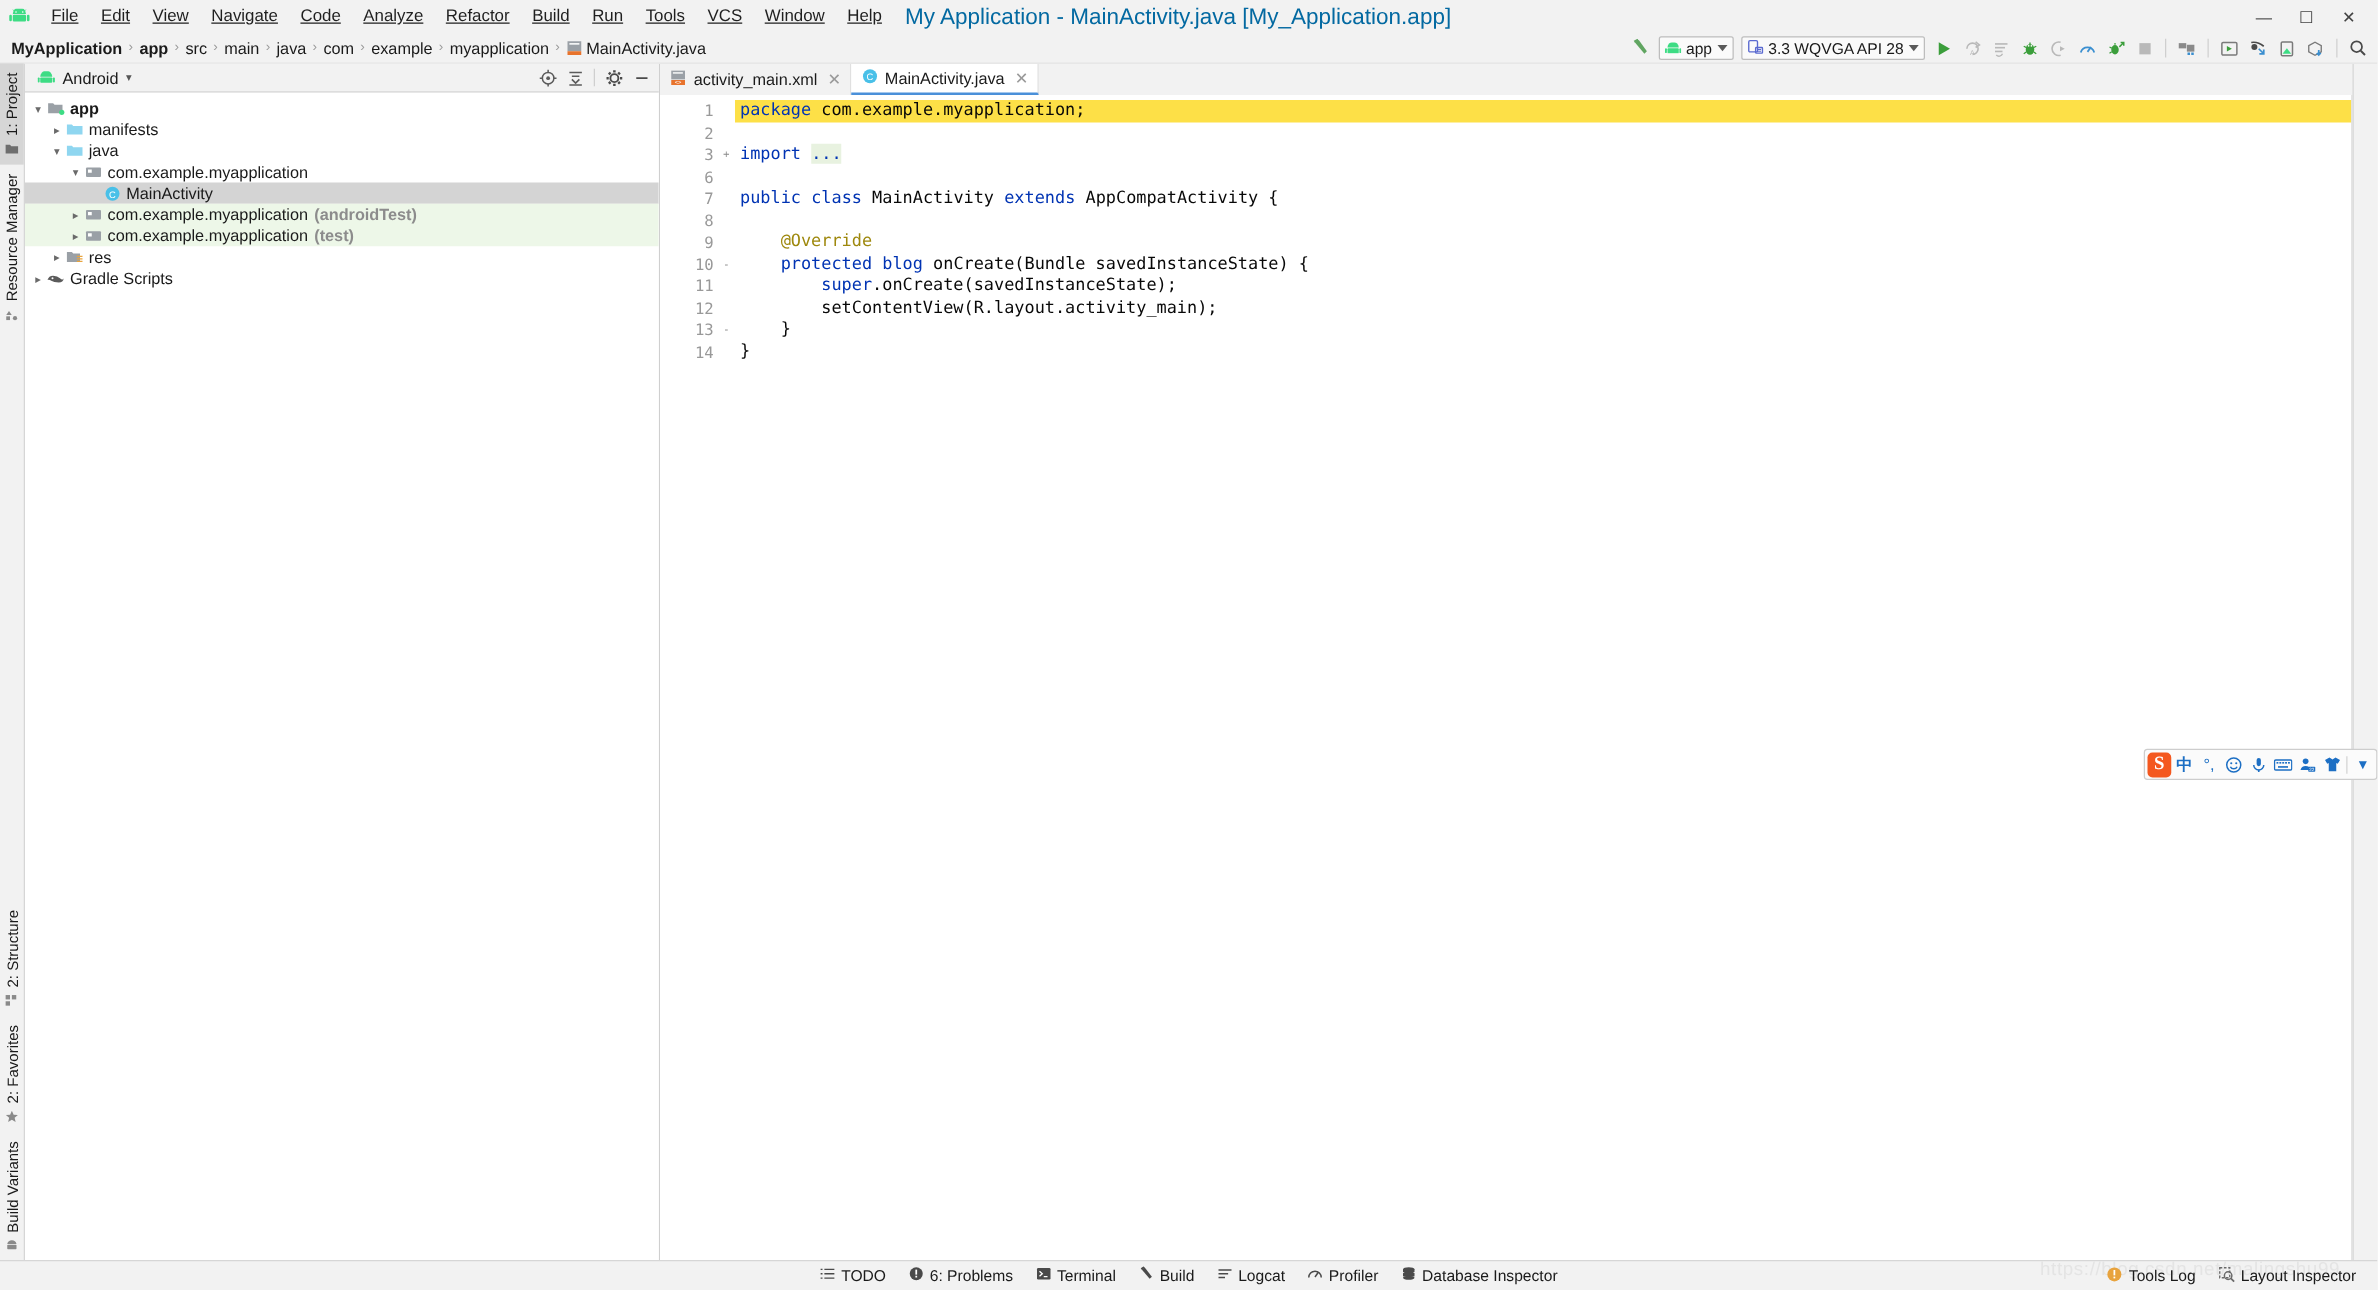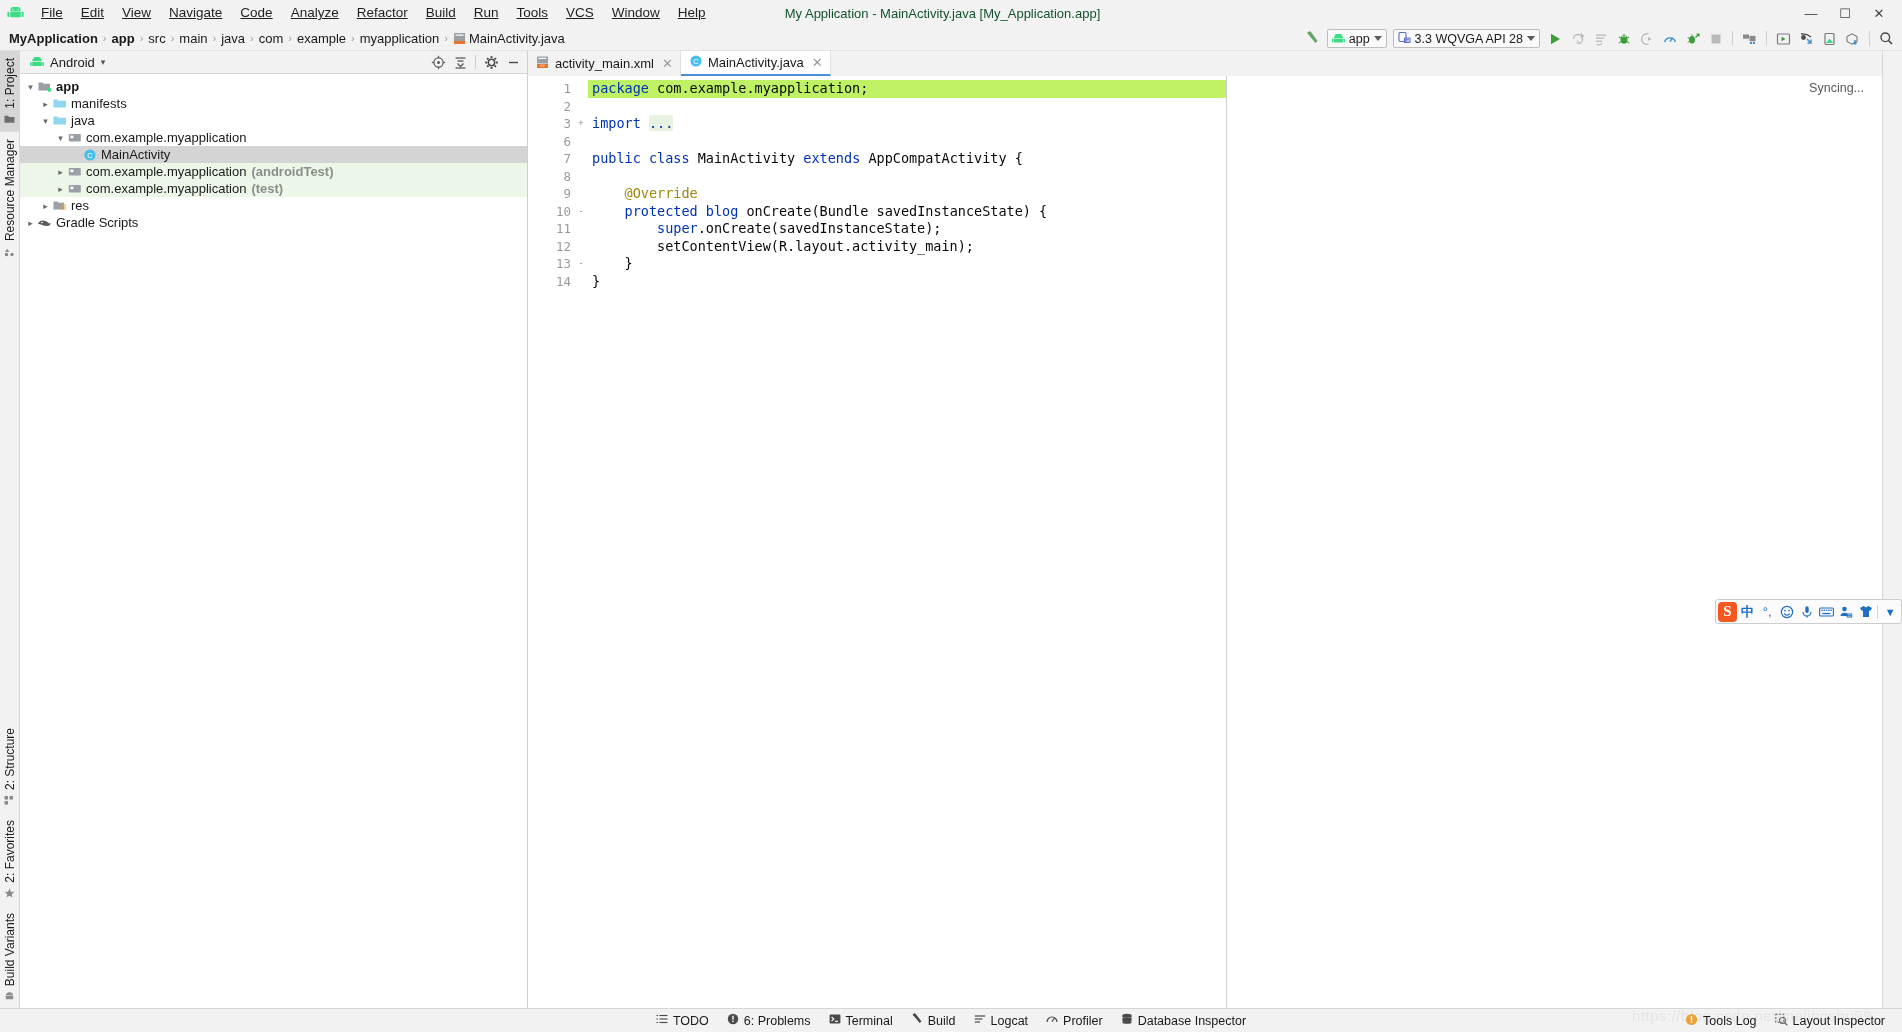--- a/index.html
+++ b/index.html
@@ -18,21 +18,21 @@
     height: 26px; background: #f2f2f2; display: flex; align-items: center;
     padding-left: 6px; position: relative; flex: 0 0 26px;
   }
   .android-logo { width: 18px; height: 16px; margin-right: 8px; display:flex; align-items:center; justify-content:center;}
   .menu-item {
     padding: 2px 9px; font-size: 13.5px; color: #1f1f1f; white-space: nowrap; line-height: 18px;
   }
   .menu-item u { text-decoration: underline; }
   .win-title {
     position: absolute; left: 0; right: 17px; text-align: center;
-    font-size: 13px; color: #14532d; pointer-events: none;
+    font-size: 18px; color: #0369a1; pointer-events: none;
   }
   .win-buttons { position: absolute; right: 6px; top: 0; height: 26px; display: flex; align-items: center; }
   .win-btn { width: 34px; height: 24px; display: flex; align-items: center; justify-content: center; color: #444; font-size: 13px; }
 
   
   .navbar {
     height: 25px; background: #f2f2f2; display: flex; align-items: center;
     padding-left: 6px; flex: 0 0 25px; position: relative; border-bottom: 1px solid #e3e3e3;
   }
   .crumb { font-size: 13px; color: #1a1a1a; padding: 0 3px; white-space: nowrap; }
@@ -106,21 +106,21 @@
     padding-top: 4px; position: relative;
   }
   .gutter .gline { height: 17.5px; line-height: 17.5px; padding-right: 3px; }
   .foldcol { width: 14px; flex: 0 0 14px; background: #fff; padding-top: 4px; font-size: 9px; color: #8a8a8a; }
   .foldcol .fline { height: 17.5px; line-height: 17.5px; text-align: center; }
   .codearea {
     flex: 1 1 auto; padding-top: 4px; font-family: "DejaVu Sans Mono", monospace;
     font-size: 13.5px; line-height: 17.5px; background: #fff; position: relative; overflow: hidden;
   }
   .cline { height: 17.5px; white-space: pre; padding-left: 4px; }
-  .cline.hl { background: #bef264; }
+  .cline.hl { background: #fde047; }
   .kw { color: #0033b3; font-weight: normal; }
   .an { color: #9e880d; }
   .plain { color: #080808; }
   .fold-placeholder { background: #e8f2e0; color: #0033b3; }
   .editor-divider { width: 1px; background: #cfcfcf; flex: 0 0 1px; }
 
   .rightpane { flex: 0 0 655px; background: #fff; position: relative; }
   .syncing {
     position: absolute; right: 18px; top: 5px; font-size: 12.5px; color: #5a5a5a;
   }
@@ -630,23 +630,20 @@
             <div class="cline"><span class="kw">public</span><span class="plain"> </span><span class="kw">class</span><span class="plain"> MainActivity </span><span class="kw">extends</span><span class="plain"> AppCompatActivity {</span></div>
             <div class="cline">&nbsp;</div>
             <div class="cline"><span class="plain">    </span><span class="an">@Override</span></div>
             <div class="cline"><span class="plain">    </span><span class="kw">protected</span><span class="plain"> </span><span class="kw">blog</span><span class="plain"> onCreate(Bundle savedInstanceState) {</span></div>
             <div class="cline"><span class="plain">        </span><span class="kw">super</span><span class="plain">.onCreate(savedInstanceState);</span></div>
             <div class="cline"><span class="plain">        setContentView(R.layout.activity_main);</span></div>
             <div class="cline"><span class="plain">    }</span></div>
             <div class="cline"><span class="plain">}</span></div>
           </div>
         <div class="editor-divider"></div>
-        <div class="rightpane">
-          <div class="syncing">Syncing...</div>
-        </div>
       </div>
     </div>
 
     <div class="rightstrip"></div>
   </div>
 
   <div class="statusbar">
     <div class="sb-item">
       <span>
         <svg width="12" height="12" viewBox="0 0 12 12">

